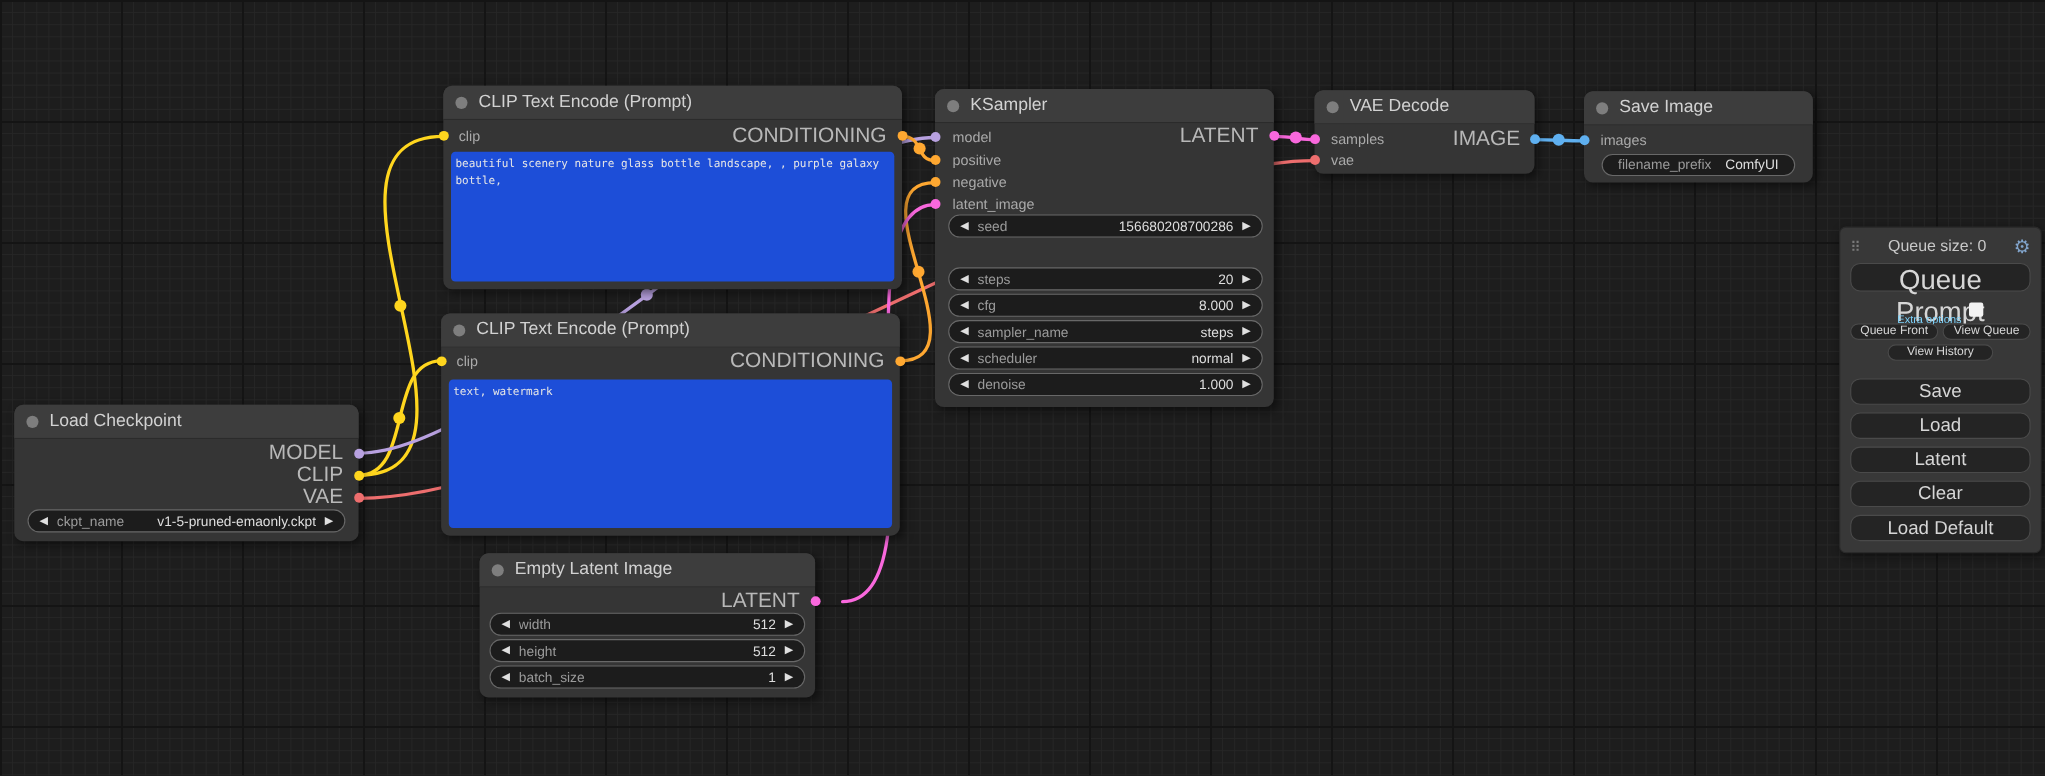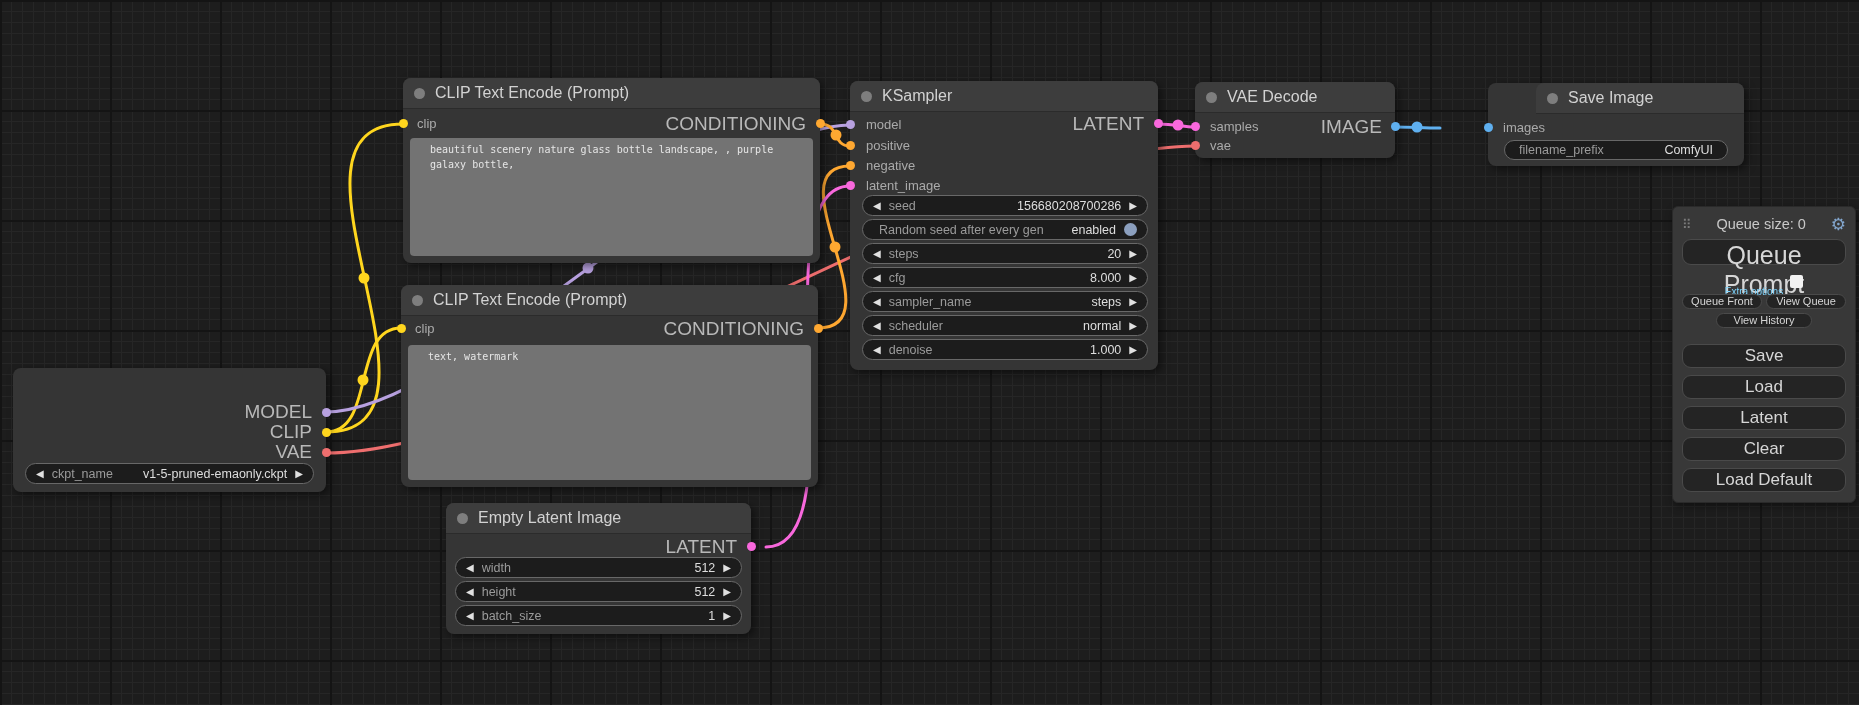--- a/index.html
+++ b/index.html
@@ -30,23 +30,23 @@
   .slot-dot.out{right:-4.5px;}
 
   .widget{position:absolute;height:21px;background:#1c1c1c;border:1px solid #686868;
         border-radius:12px;display:flex;align-items:center;padding:0 10px;gap:8px;
         font-size:12.5px;color:#999;box-sizing:border-box;}
   .widget .arrow{color:#e0e0e0;font-size:10px;line-height:1;cursor:pointer;}
   .widget .w-label{color:#9b9b9b;white-space:nowrap;overflow:hidden;}
   .widget .w-value{margin-left:auto;color:#dedede;white-space:nowrap;}
   .widget .toggle{width:13px;height:13px;border-radius:50%;flex:0 0 auto;}
 
-  .prompt-box{position:absolute;background:#737373;border-radius:4px;
+  .prompt-box{position:absolute;background:#1d4ed8;border-radius:4px;
         font-family:"DejaVu Sans Mono",monospace;font-size:10px;line-height:1.45;
-        color:#e6e6e6;padding:5px 20px;box-sizing:border-box;white-space:pre-wrap;word-break:break-word;}
+        color:#e6e6e6;padding:5px 4px;box-sizing:border-box;white-space:pre-wrap;word-break:break-word;}
 
   .queue-panel{position:absolute;z-index:3;left:1672px;top:206px;width:184px;
         background:#383838;border:1px solid #2a2a2a;border-radius:6px;
         box-shadow:2px 3px 9px rgba(0,0,0,.45);box-sizing:border-box;
         padding:8px 9px 10px 9px;display:flex;flex-direction:column;}
   .qp-header{display:flex;align-items:center;height:18px;margin-bottom:6px;}
   .drag-handle{color:#7a7a7a;font-size:13px;cursor:grab;flex:0 0 auto;}
   .queue-size{flex:1;text-align:center;font-size:14.5px;color:#c8c8c8;}
   .gear{font-size:17px;line-height:1;cursor:pointer;flex:0 0 auto;}
   .qbtn{background:#242424;border:1px solid #4a4a4a;border-radius:9px;color:#d6d6d6;
@@ -81,20 +81,24 @@
     <circle cx="588" cy="268" r="5.5" fill="#b8a1e0"></circle>
     <circle cx="760" cy="299" r="5.5" fill="#ee6e6e"></circle>
     <circle cx="836" cy="135" r="5.5" fill="#ffa831"></circle>
     <circle cx="835" cy="247" r="5.5" fill="#ffa831"></circle>
     <circle cx="809" cy="366" r="5.5" fill="#f968dd"></circle>
     <circle cx="1178" cy="125" r="5.5" fill="#f968dd"></circle>
     <circle cx="1417" cy="127" r="5.5" fill="#5fb0f0"></circle>
   </svg>
 
   <div class="node" style="left:13px;top:368px;width:313px;height:124px;">
+    <div class="node-title">
+      <span class="collapse-dot"></span>
+      <span>Load Checkpoint</span>
+    </div>
     <span class="slot-label out" style="right:14px;top:34px;">MODEL</span>
     <span class="slot-dot out" style="top: 40px; background-color: rgb(184, 161, 224);"></span>
     <span class="slot-label out" style="right:14px;top:54px;">CLIP</span>
     <span class="slot-dot out" style="top: 60px; background-color: rgb(255, 214, 30);"></span>
     <span class="slot-label out" style="right:14px;top:74px;">VAE</span>
     <span class="slot-dot out" style="top: 80px; background-color: rgb(238, 110, 110);"></span>
     <div class="widget" style="left:12px;right:12px;top:95px;">
       <span class="arrow">◀</span>
       <span class="w-label">ckpt_name</span>
       <span class="w-value">v1-5-pruned-emaonly.ckpt</span>
@@ -141,25 +145,20 @@
     <span class="slot-label" style="left:16px;top:95px;">latent_image</span>
     <span class="slot-label out" style="right:14px;top:33px;">LATENT</span>
     <span class="slot-dot out" style="top: 38px; background-color: rgb(249, 104, 221);"></span>
 
     <div class="widget" style="left:12px;right:10px;top:114px;">
       <span class="arrow">◀</span>
       <span class="w-label">seed</span>
       <span class="w-value">156680208700286</span>
       <span class="arrow">▶</span>
     </div>
-    <div class="widget" style="left:12px;right:10px;top:138px;">
-      <span class="w-label" style="padding-left:6px;">Random seed after every gen</span>
-      <span class="w-value">enabled</span>
-      <span class="toggle" style="background-color: rgb(139, 159, 190);"></span>
-    </div>
     <div class="widget" style="left:12px;right:10px;top:162px;">
       <span class="arrow">◀</span>
       <span class="w-label">steps</span>
       <span class="w-value">20</span>
       <span class="arrow">▶</span>
     </div>
     <div class="widget" style="left:12px;right:10px;top:186px;">
       <span class="arrow">◀</span>
       <span class="w-label">cfg</span>
       <span class="w-value">8.000</span>
@@ -191,34 +190,34 @@
       <span>VAE Decode</span>
     </div>
     <span class="slot-dot in" style="top: 40px; background-color: rgb(249, 104, 221);"></span>
     <span class="slot-label" style="left:15px;top:35px;">samples</span>
     <span class="slot-dot in" style="top: 59px; background-color: rgb(238, 110, 110);"></span>
     <span class="slot-label" style="left:15px;top:54px;">vae</span>
     <span class="slot-label out" style="right:13px;top:35px;">IMAGE</span>
     <span class="slot-dot out" style="top: 40px; background-color: rgb(95, 176, 240);"></span>
   </div>
 
-  <div class="node" style="left:1488px;top:83px;width:208px;height:83px;padding-left:48px;">
+  <div class="node" style="left:1440px;top:83px;width:208px;height:83px;">
     <div class="node-title">
       <span class="collapse-dot"></span>
       <span>Save Image</span>
     </div>
     <span class="slot-dot in" style="top: 40px; background-color: rgb(95, 176, 240);"></span>
     <span class="slot-label" style="left:15px;top:35px;">images</span>
     <div class="widget" style="left:16px;right:16px;top:57px;height:20px;">
       <span class="w-label" style="padding-left:4px;">filename_prefix</span>
       <span class="w-value" style="padding-right:4px;">ComfyUI</span>
     </div>
   </div>
 
-  <div class="node" style="left:446px;top:503px;width:305px;height:131px;">
+  <div class="node" style="left:436px;top:503px;width:305px;height:131px;">
     <div class="node-title">
       <span class="collapse-dot"></span>
       <span>Empty Latent Image</span>
     </div>
     <span class="slot-label out" style="right:14px;top:34px;">LATENT</span>
     <span class="slot-dot out" style="top: 39px; background-color: rgb(249, 104, 221);"></span>
     <div class="widget" style="left:9px;right:9px;top:54px;">
       <span class="arrow">◀</span>
       <span class="w-label">width</span>
       <span class="w-value">512</span>

